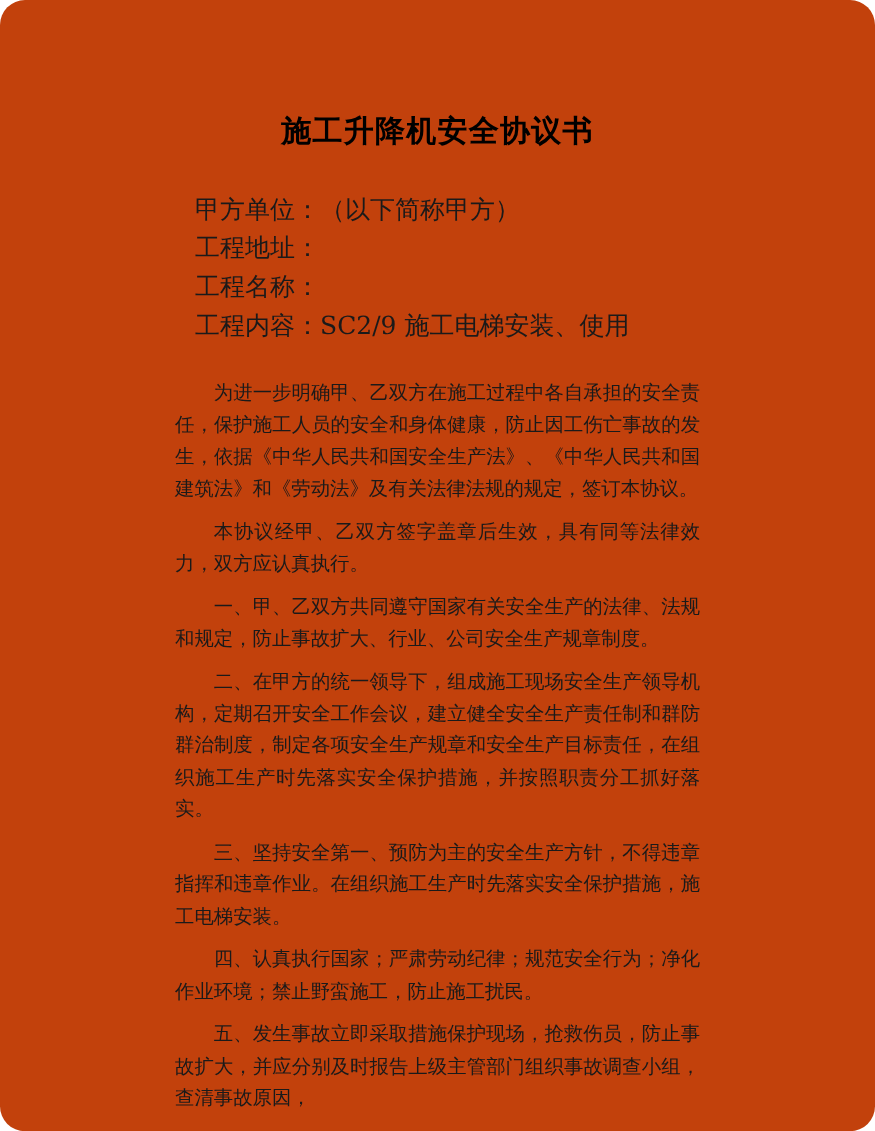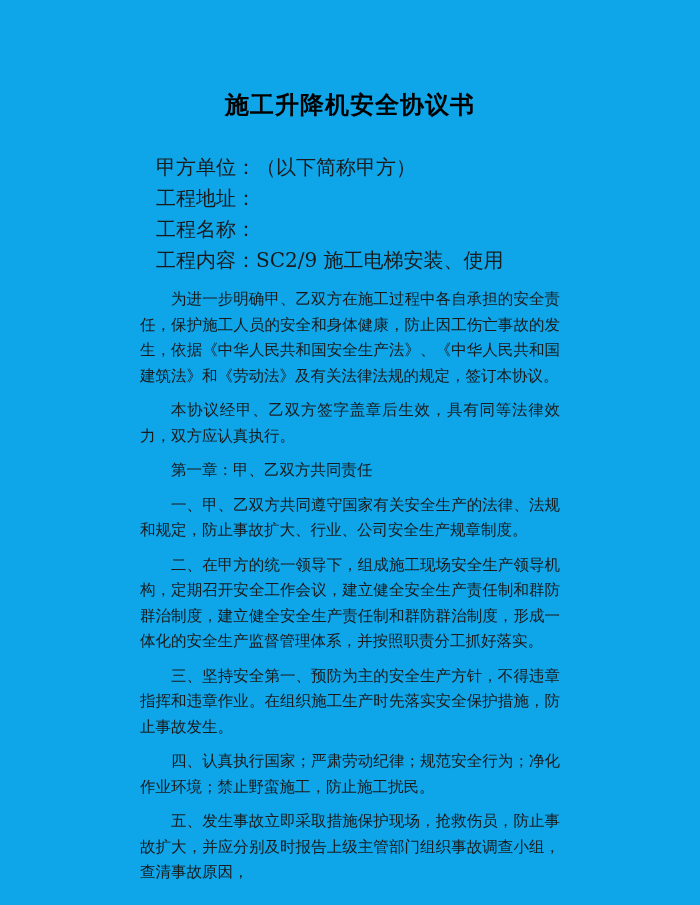--- a/index.html
+++ b/index.html
@@ -12,22 +12,23 @@
     height: 905px;
     font-family: "DejaVu Serif", "Liberation Serif", serif;
     color: #1a1a1a;
     overflow: hidden;
   }
 
   .page {
     position: relative;
     width: 700px;
     height: 905px;
-    background: #0ea5e9;
+    background: #c2410c;
     box-sizing: border-box;
+    border-radius: 20px;
   }
 
   .doc-title {
     text-align: center;
     font-family: "DejaVu Sans", "Liberation Sans", sans-serif;
     font-weight: bold;
     font-size: 24px;
     letter-spacing: 1px;
     color: #000000;
     margin: 0;
@@ -53,21 +54,21 @@
     font-size: 15.5px;
     line-height: 25.5px;
     color: #1a1a1a;
     text-align: justify;
     text-justify: inter-character;
     margin: 9px 0 0 0;
     text-indent: 2em;
   }
 
   .para.first-para {
-    margin-top: 11px;
+    margin-top: 26px;
   }
 
   .heading-line {
     font-size: 15.5px;
     line-height: 25.5px;
     color: #1a1a1a;
     margin: 9px 0 0 0;
     text-indent: 2em;
   }
 
@@ -90,26 +91,25 @@
     <div class="field-line">工程地址：</div>
 
     <div class="field-line">工程名称：</div>
 
     <div class="field-line">工程内容：SC2/9 施工电梯安装、使用</div>
 
     <p class="para first-para">为进一步明确甲、乙双方在施工过程中各自承担的安全责任，保护施工人员的安全和身体健康，防止因工伤亡事故的发生，依据《中华人民共和国安全生产法》、《中华人民共和国建筑法》和《劳动法》及有关法律法规的规定，签订本协议。</p>
 
     <p class="para">本协议经甲、乙双方签字盖章后生效，具有同等法律效力，双方应认真执行。</p>
 
-    <p class="heading-line">第一章：甲、乙双方共同责任</p>
 
     <p class="para">一、甲、乙双方共同遵守国家有关安全生产的法律、法规和规定，防止事故扩大、行业、公司安全生产规章制度。</p>
 
-    <p class="para">二、在甲方的统一领导下，组成施工现场安全生产领导机构，定期召开安全工作会议，建立健全安全生产责任制和群防群治制度，建立健全安全生产责任制和群防群治制度，形成一体化的安全生产监督管理体系，并按照职责分工抓好落实。</p>
+    <p class="para">二、在甲方的统一领导下，组成施工现场安全生产领导机构，定期召开安全工作会议，建立健全安全生产责任制和群防群治制度，制定各项安全生产规章和安全生产目标责任，在组织施工生产时先落实安全保护措施，并按照职责分工抓好落实。</p>
 
-    <p class="para">三、坚持安全第一、预防为主的安全生产方针，不得违章指挥和违章作业。在组织施工生产时先落实安全保护措施，防止事故发生。</p>
+    <p class="para">三、坚持安全第一、预防为主的安全生产方针，不得违章指挥和违章作业。在组织施工生产时先落实安全保护措施，施工电梯安装。</p>
 
     <p class="para">四、认真执行国家；严肃劳动纪律；规范安全行为；净化作业环境；禁止野蛮施工，防止施工扰民。</p>
 
     <p class="para para-last">五、发生事故立即采取措施保护现场，抢救伤员，防止事故扩大，并应分别及时报告上级主管部门组织事故调查小组，查清事故原因，</p>
 
   </div>
 </div>
 
 </body></html>

